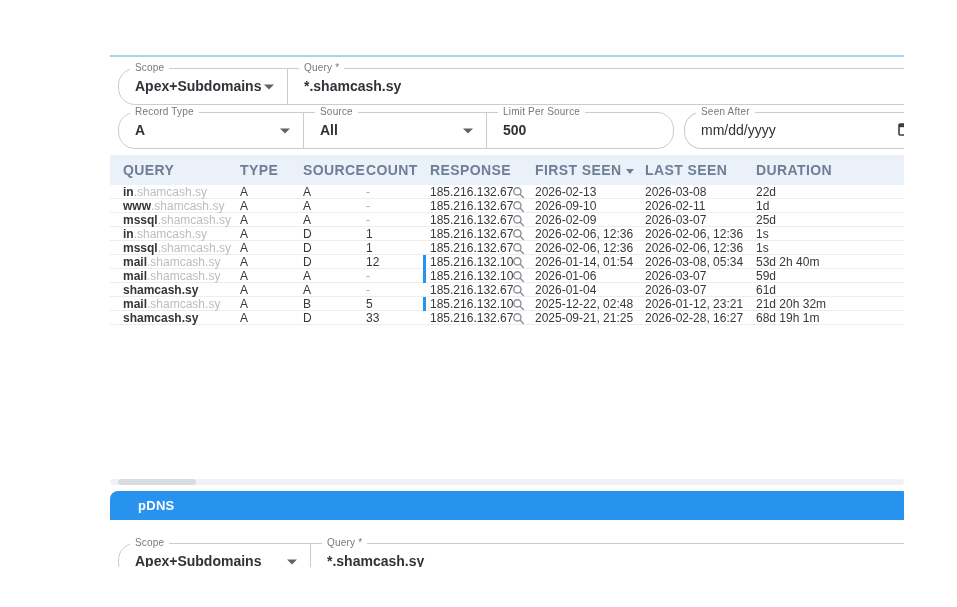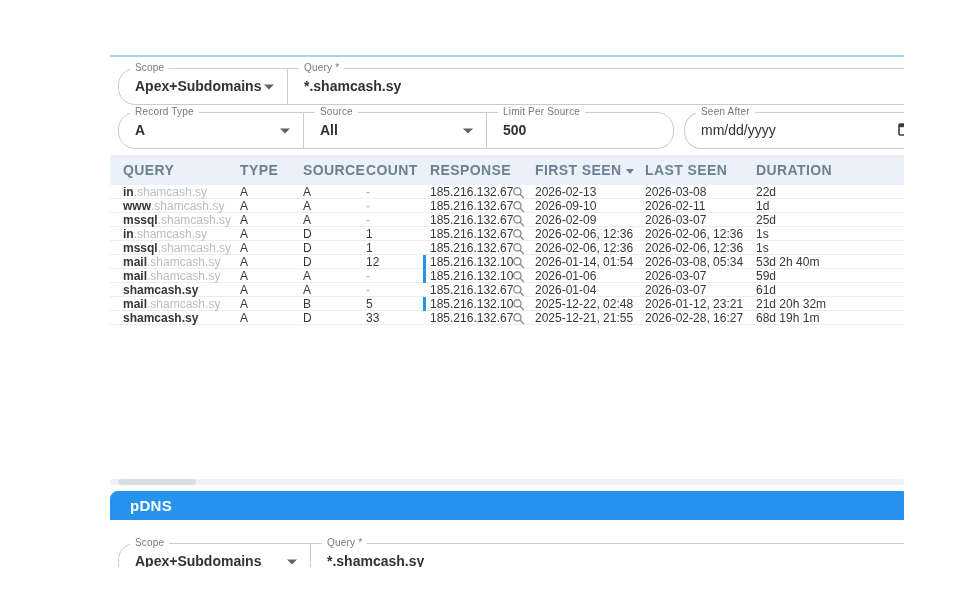--- a/index.html
+++ b/index.html
@@ -46,21 +46,21 @@
   .resp.has-marker .marker { display:block; }
   .zoomc svg { display:block; cursor:pointer; }
 
   
   .hscroll { position:absolute; left:0; top:479px; width:794px; height:6px; background:#f0f2f5; border-radius:3px; }
   .hscroll .thumb { position:absolute; left:8px; top:0; width:78px; height:6px; background:#d9dde2; border-radius:3px; cursor:pointer; }
 
   
   .pdns-bar { position:absolute; left:0; top:491px; width:800px; height:29px; background:#2893ee;
               border-radius:8px 8px 0 0; cursor:pointer; }
-  .pdns-bar .ptitle { font-size:15px; font-weight:700; color:#ffffff; line-height:29px; padding-left:20px; letter-spacing:.3px; }
+  .pdns-bar .ptitle { font-size:13px; font-weight:700; color:#ffffff; line-height:29px; padding-left:20px; letter-spacing:.3px;margin-left:8px; }
 
   .bottom-mask { position:absolute; left:0; top:567px; width:794px; height:40px; background:#fff; z-index:5; }
 </style>
 </head>
 <body>
 
 <div class="stage">
   <div class="viewport">
 
     <div class="top-line"></div>
@@ -267,21 +267,21 @@
     <div class="c">A</div>
     <div class="c">D</div>
     <div class="c count">33</div>
     <div class="c resp"><span class="rip">185.216.132.67</span></div>
     <div class="c zoomc">
       <svg width="13" height="13" viewBox="0 0 13 13">
               <circle cx="5.4" cy="5.4" r="3.6" fill="none" stroke="#8b9097" stroke-width="1.4"></circle>
               <line x1="8.2" y1="8.2" x2="11.4" y2="11.4" stroke="#8b9097" stroke-width="1.4" stroke-linecap="round"></line>
             </svg>
     </div>
-    <div class="c">2025-12-21, 21:55</div>
+    <div class="c">2025-09-21, 21:25</div>
     <div class="c">2026-02-28, 16:27</div>
     <div class="c">68d 19h 1m</div>
   </div>
       </div>
 
     <div class="hscroll">
       <div class="thumb"></div>
     </div>
 
     <div class="pdns-bar">

